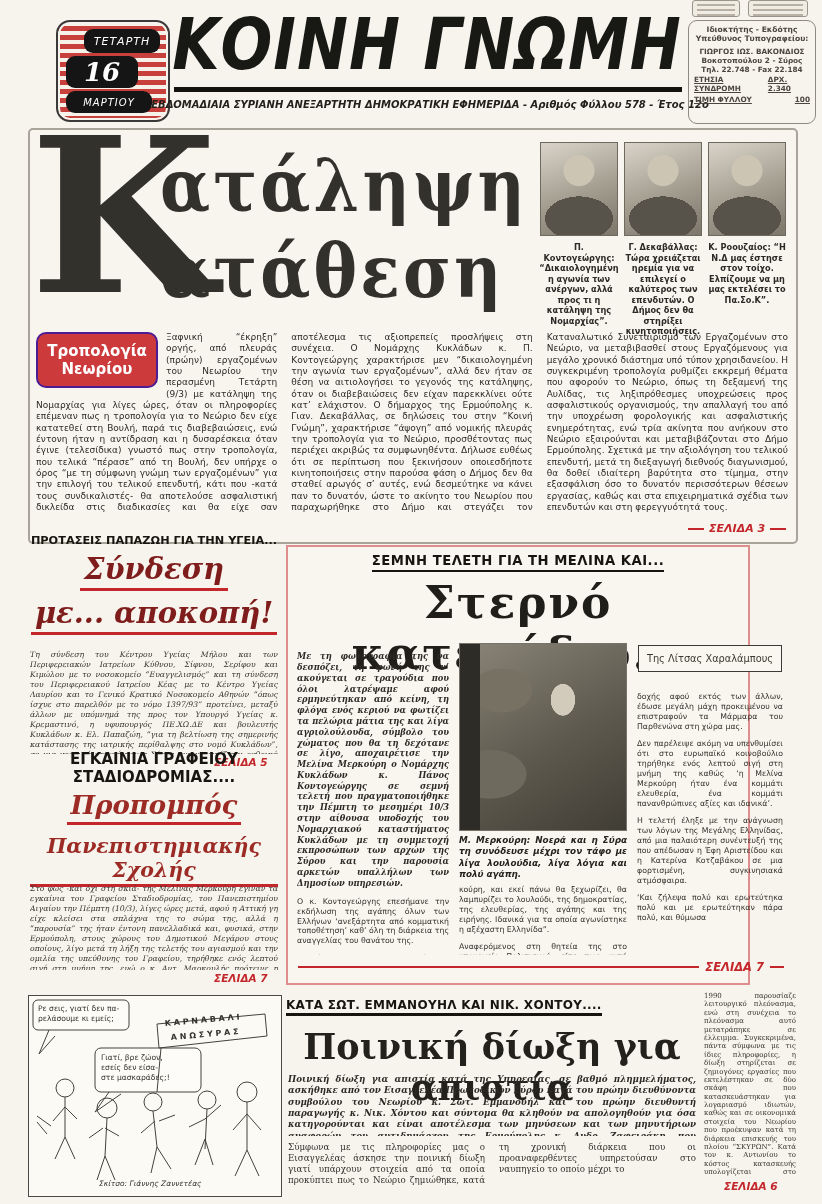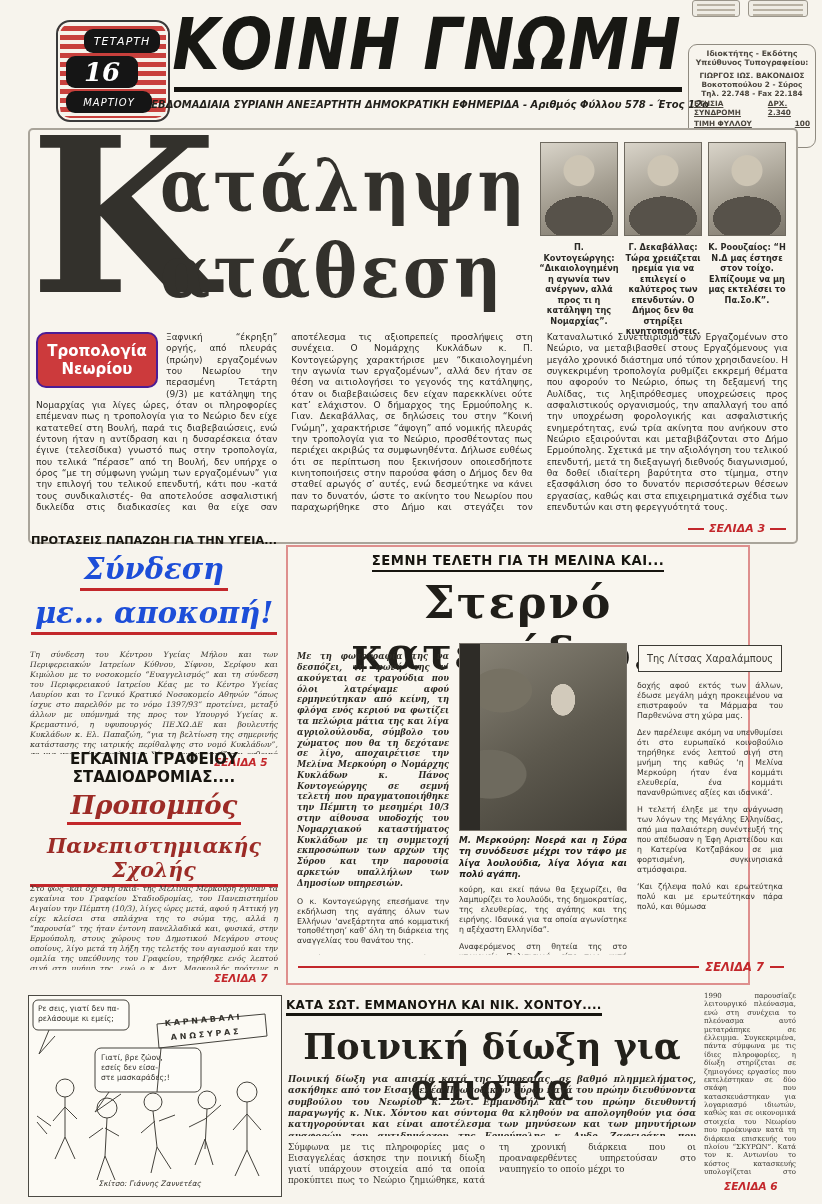--- a/index.html
+++ b/index.html
@@ -19,21 +19,21 @@
              transform:scale(1,1.18);transform-origin:top left;}
   .nameplate-rule{position:absolute;left:174px;top:87px;width:508px;height:5px;background:#14120f;}
   .masthead-subtitle{position:absolute;left:150px;top:99px;width:560px;text-align:center;white-space:nowrap;
              font-size:10px;font-weight:bold;font-style:italic;color:#23211c;}
   .stamp{position:absolute;border:1px solid #9a958a;border-radius:3px;background:#efece4;}
   .stamp.s1{left:692px;top:0;width:46px;height:15px;}
   .stamp.s2{left:748px;top:0;width:58px;height:15px;}
   .stamp i{display:block;margin:3px 4px;height:2px;background:#b9b2a4;}
   .pubbox{position:absolute;left:688px;top:20px;width:128px;height:104px;border:1px solid #8f8a80;
           border-radius:9px;padding:4px 5px;box-sizing:border-box;font-size:7.3px;line-height:1.25;
-          text-align:center;color:#4b463e;font-weight:bold;margin-top:24px;}
+          text-align:center;color:#4b463e;font-weight:bold;}
   .pubbox .hdr{font-size:7.6px;}
   .pubbox .nm{margin-top:3px;}
   .pubbox .row{display:flex;justify-content:space-between;margin-top:1px;text-align:left;text-decoration:underline;}
   
   .leadbox{position:absolute;left:28px;top:128px;width:766px;height:412px;border:2px solid #a9a49a;
            border-radius:5px;background:#f8f5ee;}
   .dropcap{position:absolute;left:30px;top:118px;font-family:"DejaVu Serif",serif;font-weight:bold;
            font-size:215px;line-height:0.92;color:#33312c;letter-spacing:0;}
   .hl{position:absolute;left:160px;font-family:"DejaVu Serif",serif;font-weight:bold;font-size:64px;
       letter-spacing:3px;color:#33312c;transform:scale(1.02,1.15);transform-origin:top left;white-space:nowrap;}
@@ -54,21 +54,21 @@
             column-count:3;column-gap:14px;font-size:9px;line-height:1.26;text-align:justify;color:#2c2b27;}
   .pageref{position:absolute;display:flex;align-items:center;gap:5px;color:#c3272b;
            font-weight:bold;font-style:italic;font-size:11px;white-space:nowrap;}
   .pageref .ln{height:2px;background:#c3272b;width:16px;}
   .pr3{left:688px;top:522px;}
   
   .kicker{font-weight:bold;color:#17150f;}
   .lc{position:absolute;left:30px;width:248px;text-align:center;}
   .lc-k1{top:534px;font-size:11.3px;}
   .title-underline{display:inline-block;border-bottom:3px solid #c3272b;padding:0 4px 2px;
-                   font-family:"DejaVu Serif",serif;font-weight:bold;font-style:italic;color:#1d4ed8;}
+                   font-family:"DejaVu Serif",serif;font-weight:bold;font-style:italic;color:#7f1d1d;}
   .ht1{top:552px;font-size:29px;}
   .ht2{top:596px;font-size:29px;}
   .lc-body{position:absolute;left:30px;width:248px;font-family:"DejaVu Serif",serif;font-style:italic;
            font-size:7.7px;line-height:1.3;text-align:justify;color:#35332c;overflow:hidden;}
   .hb{top:650px;height:104px;}
   .pr5{left:214px;top:756px;font-size:10.5px;}
   .lc-k2{top:750px;font-size:15px;}
   .ct1{top:790px;font-size:26px;color:#9c2b26;border-bottom-width:2.5px;}
   .ct2{top:834px;font-size:20.5px;color:#9c2b26;border-bottom-width:2.5px;}
   .cb{top:884px;height:86px;}
@@ -89,21 +89,21 @@
   .mel-p{font-size:7.8px;line-height:1.27;text-align:justify;color:#33312b;margin-top:5px;}
   .mel-photo{width:168px;height:188px;border:1px solid #77726a;box-sizing:border-box;background:
       linear-gradient(90deg,#2e2c27 0 12%,rgba(0,0,0,0) 12%),
       radial-gradient(ellipse 20px 26px at 62% 30%,#d2cabb 0 60%,rgba(0,0,0,0) 62%),
       radial-gradient(ellipse 60px 40px at 18% 70%,#6e6a5e 0 60%,rgba(0,0,0,0) 62%),
       radial-gradient(ellipse 50px 36px at 25% 25%,#767163 0 60%,rgba(0,0,0,0) 62%),
       linear-gradient(150deg,#8a8578 0%,#5d594e 55%,#403d35 100%);}
   .mel-cap{font-weight:bold;font-style:italic;font-size:8.8px;line-height:1.28;margin-top:4px;
            text-align:justify;color:#23211c;}
   .byline-box{border:1.5px solid #3c3a34;padding:7px 4px;text-align:center;font-size:9.8px;color:#3a3831;
-              margin:2px 1px 9px;background:#faf7f0;}
+              margin:2px 1px 20px;background:#faf7f0;}
   .mel-pr{position:absolute;left:10px;top:413px;width:486px;display:flex;align-items:center;gap:6px;}
   .mel-pr .bar{flex:1;height:2.5px;background:#c3272b;}
   .mel-pr .bar2{flex:0 0 14px;height:2.5px;background:#c3272b;}
   .mel-pr .t{color:#c3272b;font-weight:bold;font-style:italic;font-size:11.5px;}
   
   .cartoon{position:absolute;left:28px;top:995px;width:252px;height:200px;border:1.5px solid #4c4a44;
            background:#fcfaf4;}
   
   .court-kicker{position:absolute;left:286px;top:998px;font-size:12px;font-weight:bold;letter-spacing:.3px;
                 border-bottom:3px solid #17150f;padding-bottom:1px;color:#17150f;}

